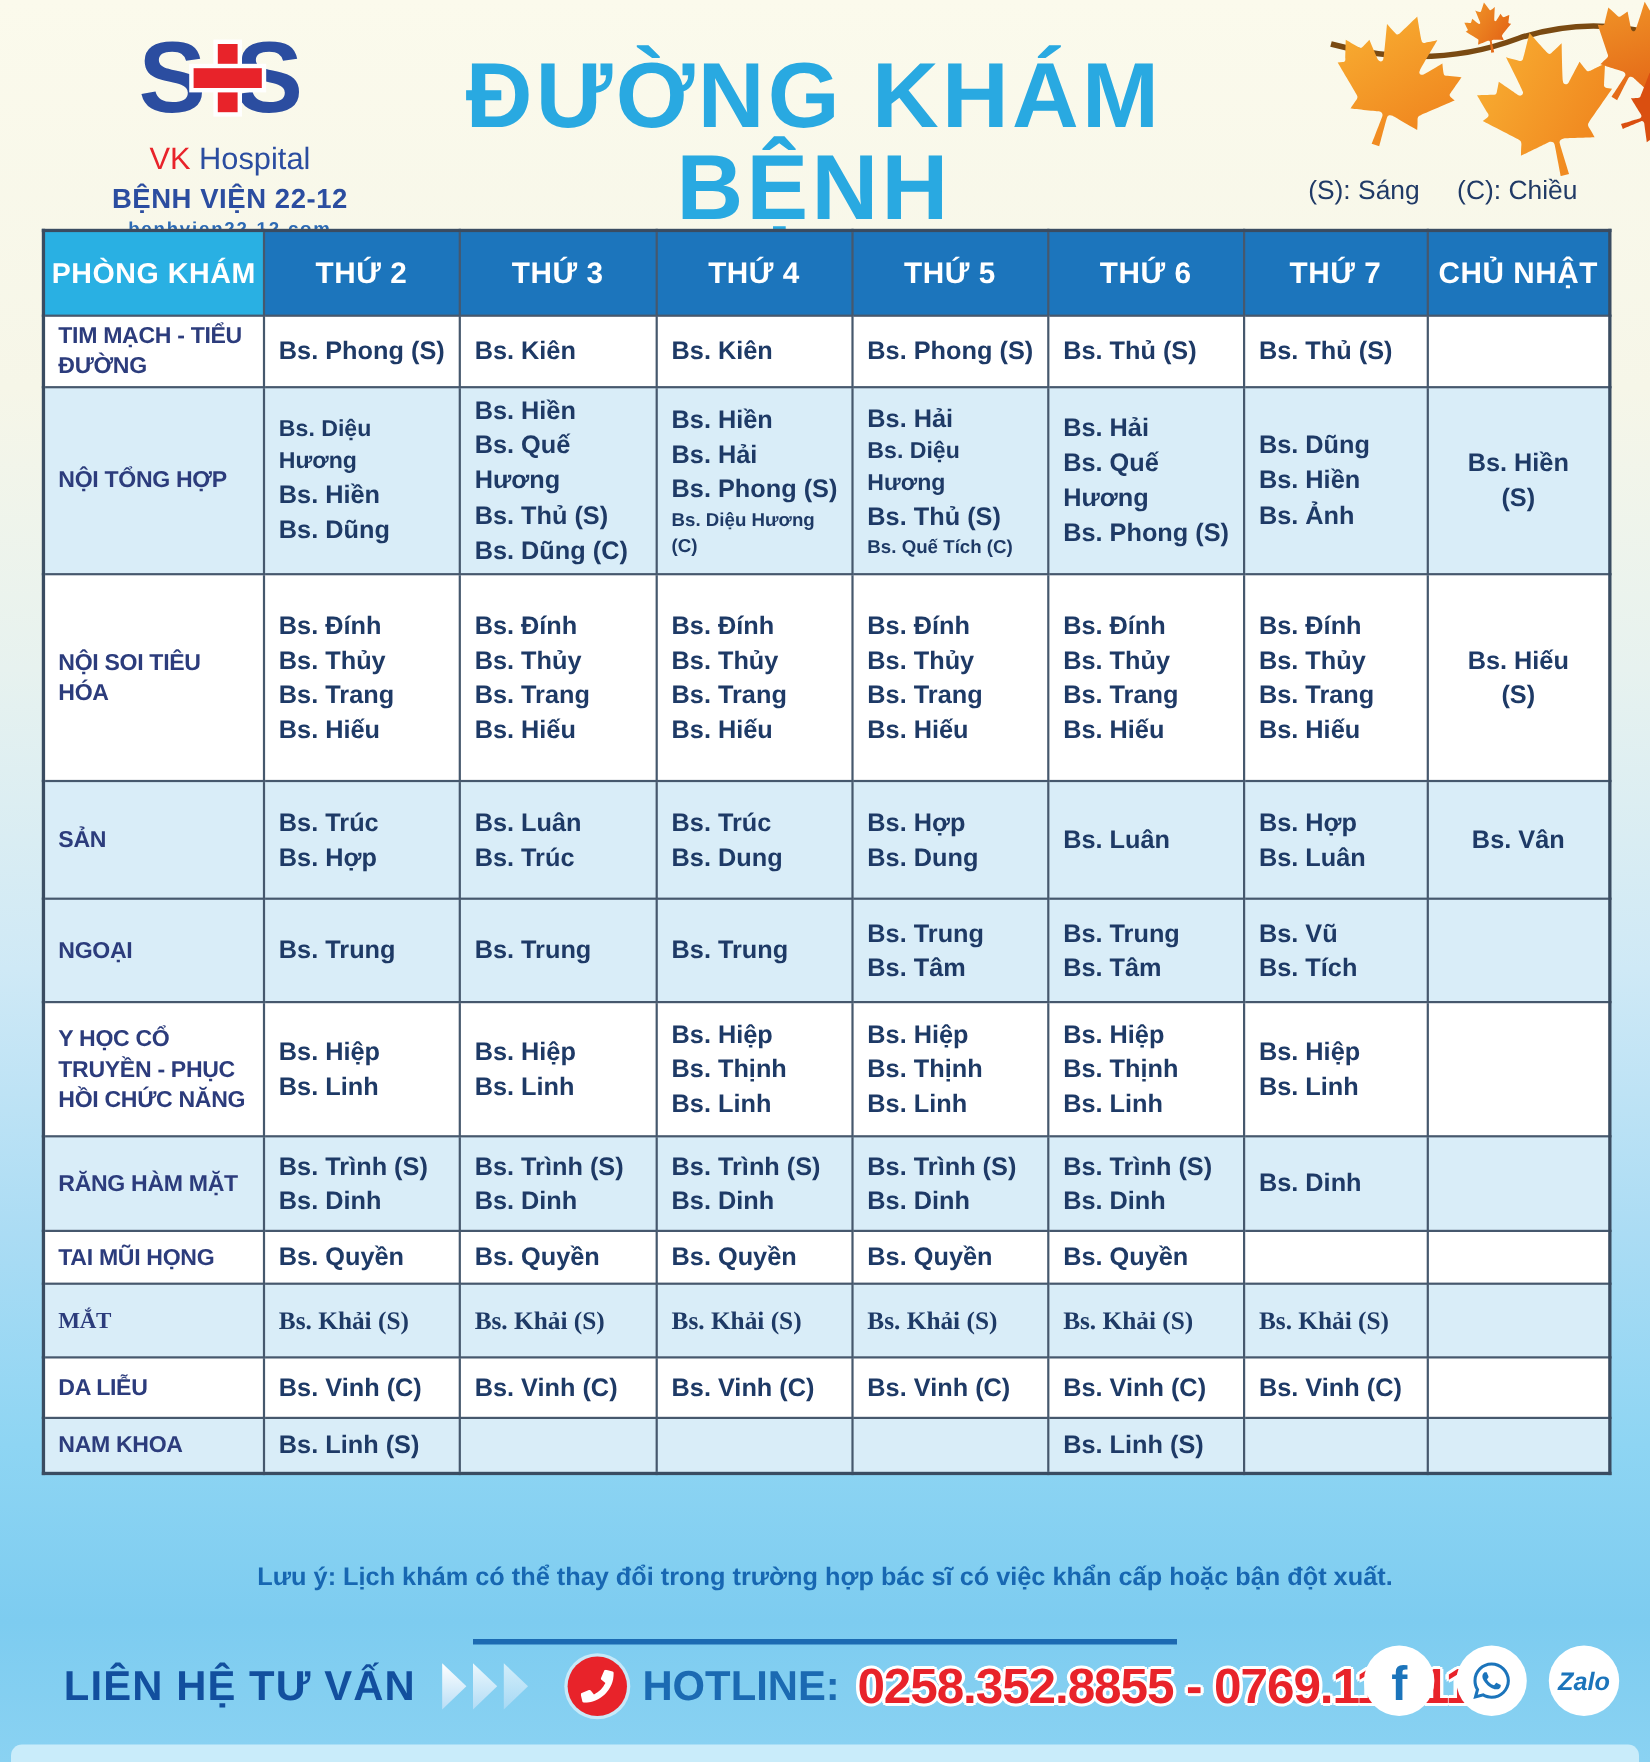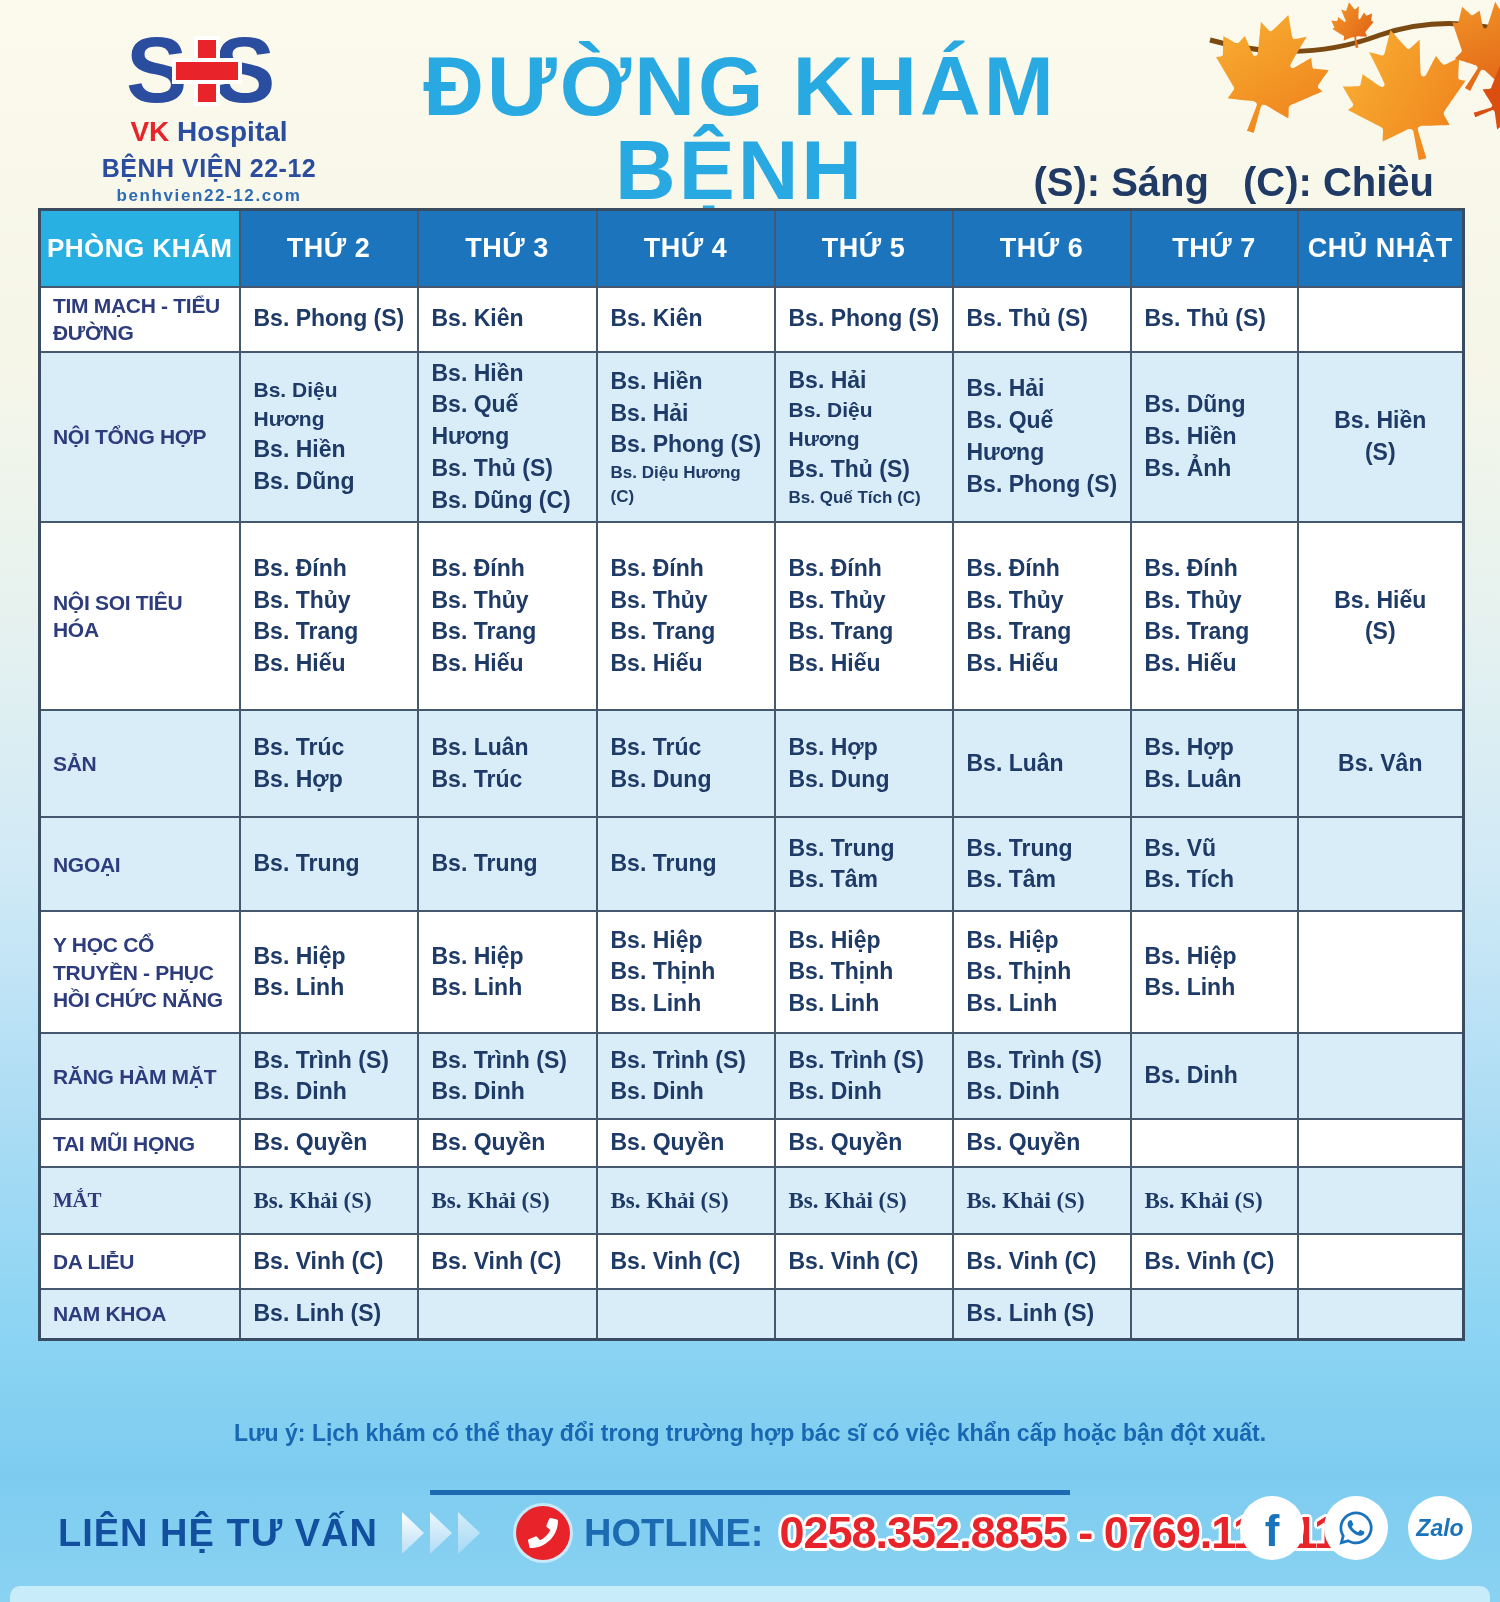--- a/index.html
+++ b/index.html
@@ -4,29 +4,29 @@
 <style>
   html,body{margin:0;padding:0;}
   body{font-family:"Liberation Sans","DejaVu Sans",sans-serif;}
   .poster{
     position:relative;width:1500px;height:1602px;overflow:hidden;
     background:linear-gradient(180deg,#fbfaec 0%,#f6f6e8 22%,#e7f2ef 38%,#cfe9f6 55%,#abdcf4 70%,#8ed5f3 82%,#7dccf0 92%,#8ad2f2 100%);
   }
   
   .logo{position:absolute;left:44px;top:26px;width:330px;text-align:center;}
   .logo-mark{display:block;margin:0 auto;}
-  .logo-vkline{font-size:28px;font-weight:700;margin-top:2px;}
+  .logo-vkline{font-size:28px;font-weight:400;margin-top:15px;}
   .logo-vk{color:#e8232a;}
   .logo-hospital{color:#2b4da0;}
   .logo-name{font-size:25px;font-weight:900;color:#2b4da0;letter-spacing:.5px;margin-top:6px;}
   .logo-web{font-size:17px;font-weight:700;color:#2d6bb5;letter-spacing:1.6px;margin-top:3px;}
   .title-wrap{position:absolute;left:360px;width:760px;top:44px;text-align:center;}
   .main-title{font-size:84px;line-height:1.0;font-weight:900;letter-spacing:3px;color:var(--accent-blue,#29a9e1);}
   .subtitle{font-size:34px;font-weight:800;color:#1d6cb4;margin-top:16px;}
-  .legend{position:absolute;right:66px;top:160px;font-size:40px;font-weight:700;color:#203a66;}
+  .legend{position:absolute;right:66px;top:160px;font-size:24px;font-weight:400;color:#203a66;}
   .legend span{margin-left:34px;}
   .leaves{position:absolute;right:0;top:0;}
   
   table.schedule{position:absolute;left:38px;top:208px;border-collapse:collapse;table-layout:fixed;}
   table.schedule th,table.schedule td{border:2px solid #46586d;}
   table.schedule{border:3px solid #3a4c61;}
   th.clinic-head{background:var(--header-clinic-blue,#29b0e3);color:#fff;font-size:26px;font-weight:800;height:73px;letter-spacing:.5px;}
   th.day-head{background:var(--header-day-blue,#1c75bc);color:#fff;font-size:27px;font-weight:800;letter-spacing:.5px;}
   th.clinic{background:transparent;color:var(--clinic-navy,#2c3c7c);font-size:21px;font-weight:800;text-align:left;padding:4px 10px 4px 12px;line-height:1.3;letter-spacing:-.3px;}
   td{color:var(--text-navy,#1e3a66);font-size:23px;font-weight:600;text-align:left;vertical-align:middle;padding:5px 9px 5px 13px;line-height:1.38;background:#fff;}

